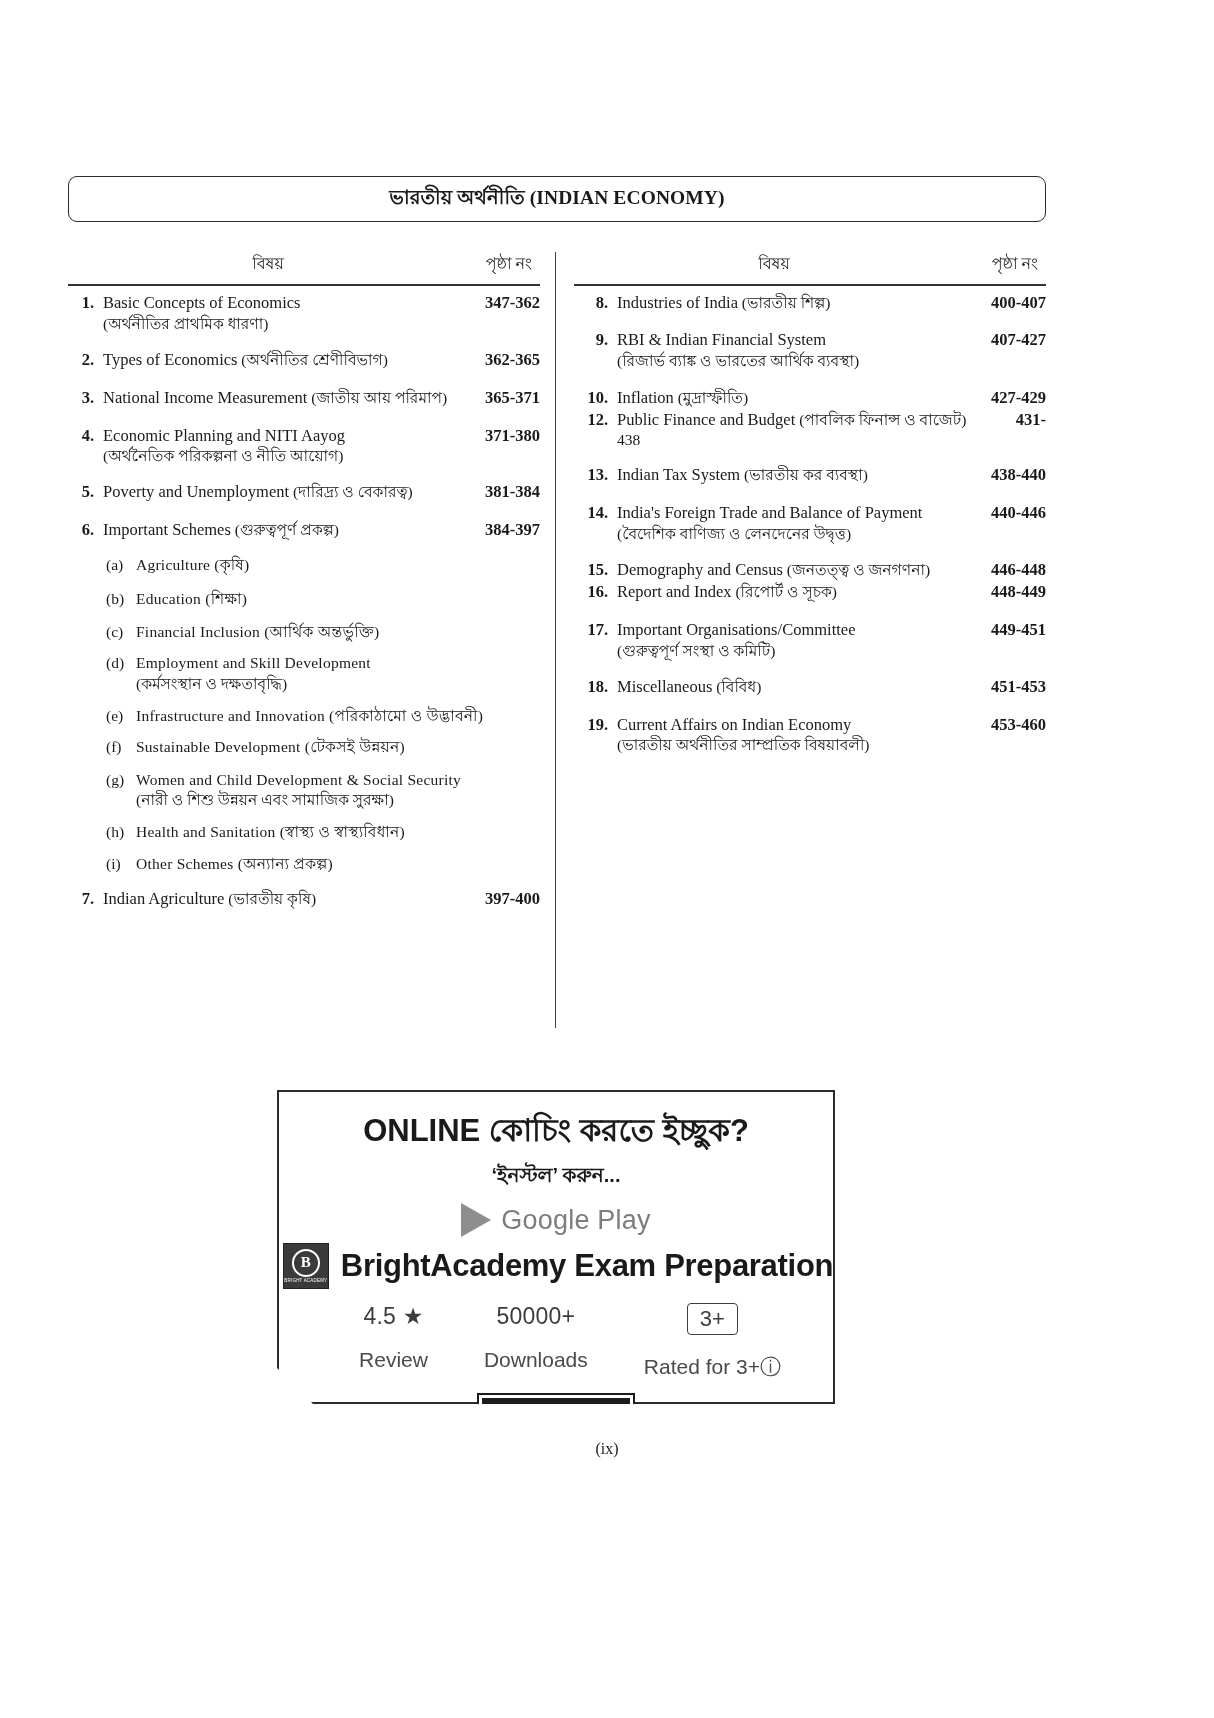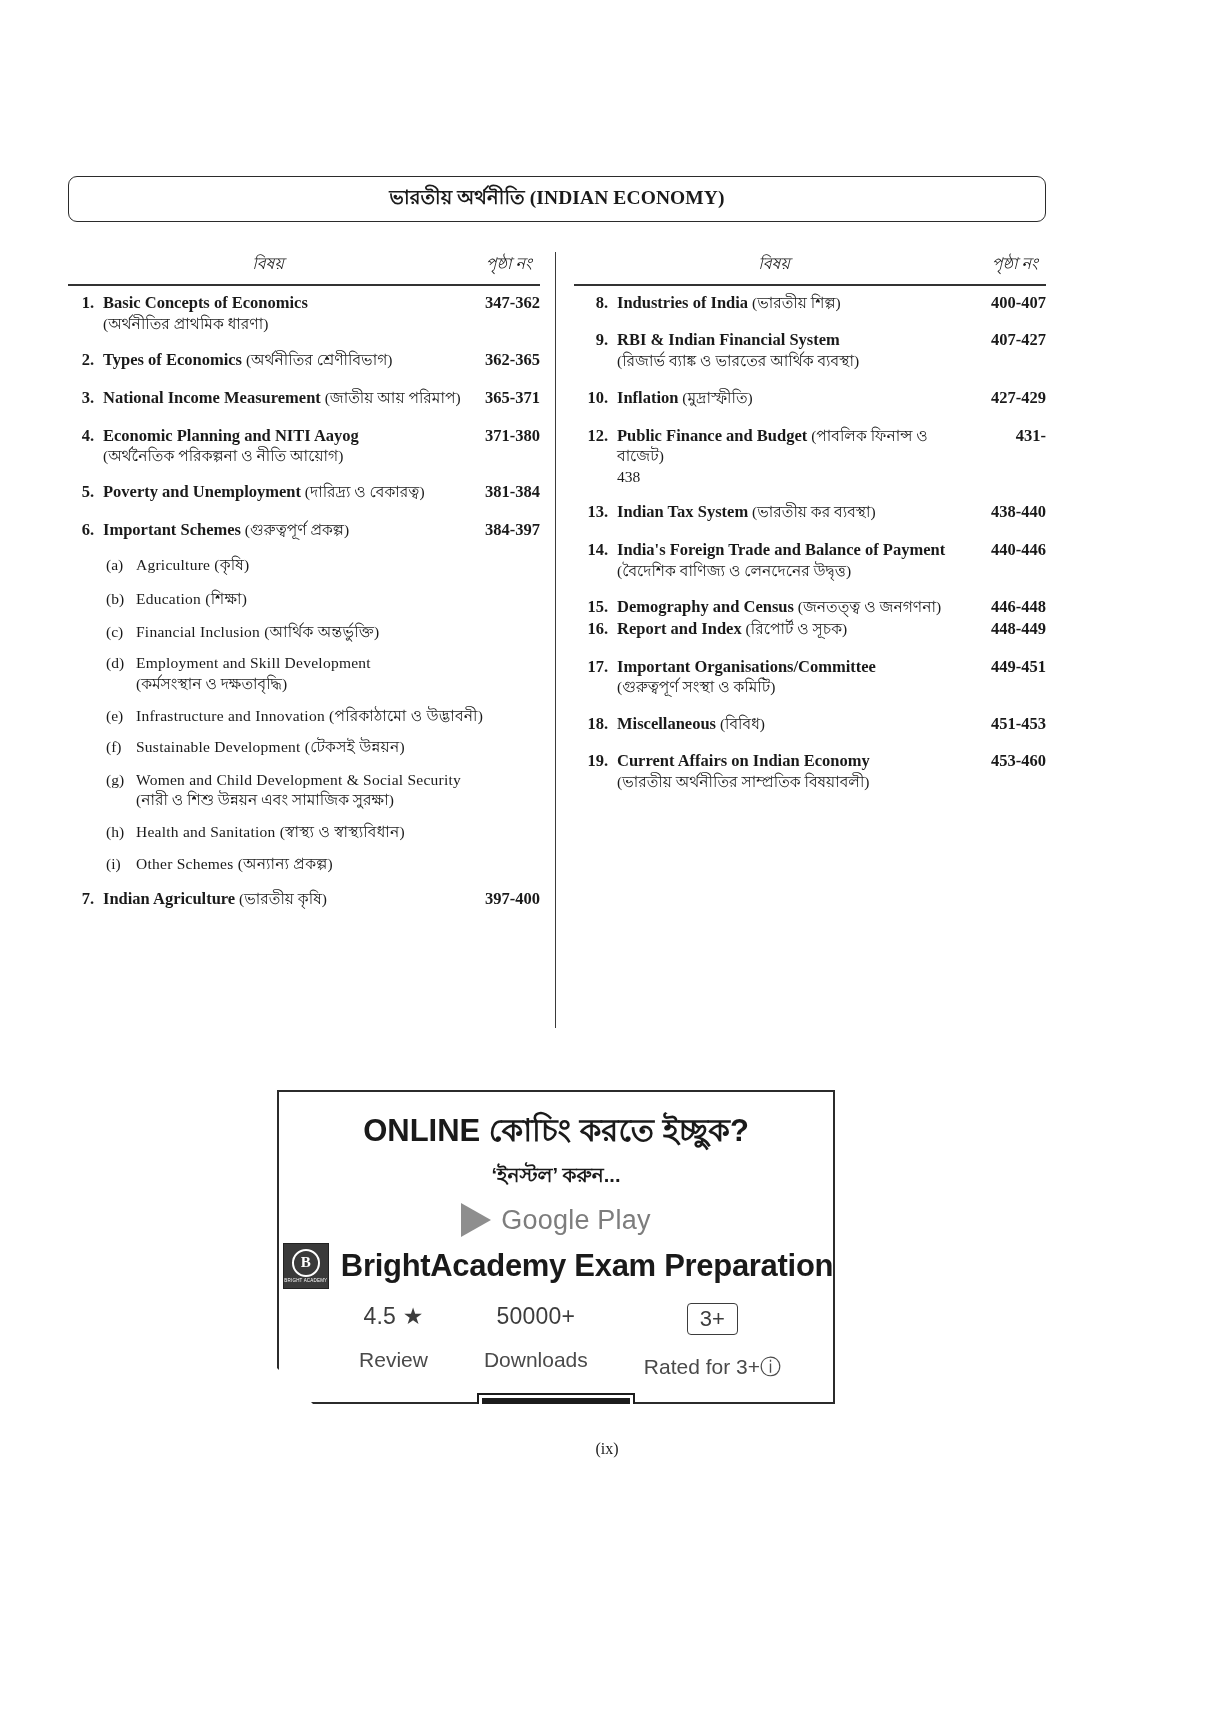--- a/index.html
+++ b/index.html
@@ -41,21 +41,20 @@
     position: absolute;
     top: 0;
     width: 472px;
   }
   #col-left  { left: 0px; }
   #col-right { left: 506px; }
 
   .col-head {
     position: relative;
     height: 44px;
-    font-style: italic;
   }
   .col-head .hdr-subject {
     position: absolute; left: 0; right: 0;
     text-align: center;
     top: 3px;
     font-size: 16px;
   }
   #col-left .hdr-subject { left: 0; width: 400px; }
   #col-right .hdr-subject { left: 0; width: 400px; }
   .col-head .hdr-page {
@@ -92,21 +91,21 @@
   }
   #col-left .num  { width: 26px; margin-right: 9px; }
   #col-right .num { width: 34px; margin-right: 9px; }
 
   .body {
     flex: 1 1 auto;
     min-width: 0;
     line-height: 1.30;
   }
   .en {
-    font-weight: 700;
+    font-weight: 400;
     font-size: 16.5px;
   }
   .bn {
     font-weight: 400;
     font-size: 15.5px;
   }
   .bn-line {
     font-weight: 400;
     font-size: 15.5px;
     line-height: 1.30;
@@ -391,21 +390,21 @@
         <div class="entry" style="margin-bottom: 15px;">
           <div class="num">8.</div>
           <div class="body"><span class="en">Industries of India</span><span class="bn"> (ভারতীয় শিল্প)</span></div>
           <div class="pg">400-407</div>
         </div>
         <div class="entry" style="margin-bottom: 16px;">
           <div class="num">9.</div>
           <div class="body"><span class="en">RBI &amp; Indian Financial System</span><span class="bn-line">(রিজার্ভ ব্যাঙ্ক ও ভারতের আর্থিক ব্যবস্থা)</span></div>
           <div class="pg">407-427</div>
         </div>
-        <div class="entry" style="margin-bottom: 16px;">
+        <div class="entry" style="margin-bottom: 0;">
           <div class="num">10.</div>
           <div class="body"><span class="en">Inflation</span><span class="bn"> (মুদ্রাস্ফীতি)</span></div>
           <div class="pg">427-429</div>
         </div>
         <div class="entry" style="margin-bottom: 14px;">
           <div class="num">12.</div>
           <div class="body"><span class="en">Public Finance and Budget</span><span class="bn"> (পাবলিক ফিনান্স ও বাজেট)</span><span class="bn-line">438</span></div>
           <div class="pg">431-</div>
         </div>
         <div class="entry" style="margin-bottom: 16px;">

